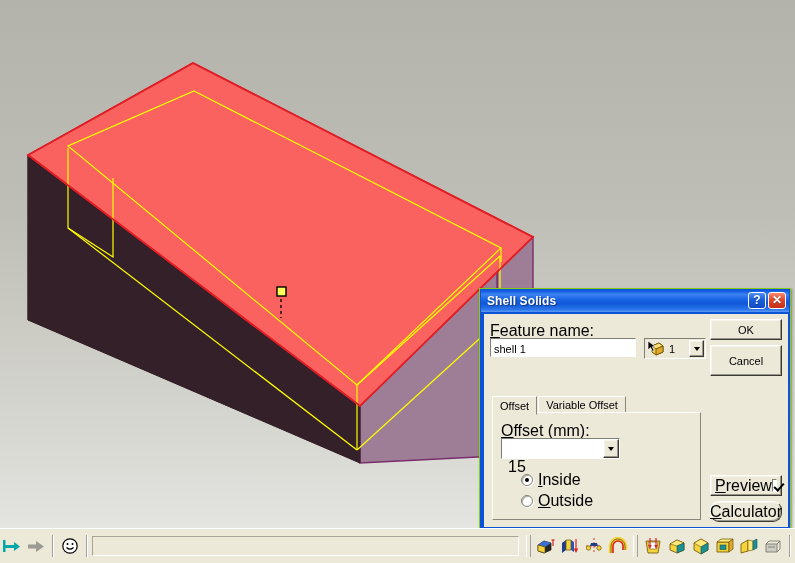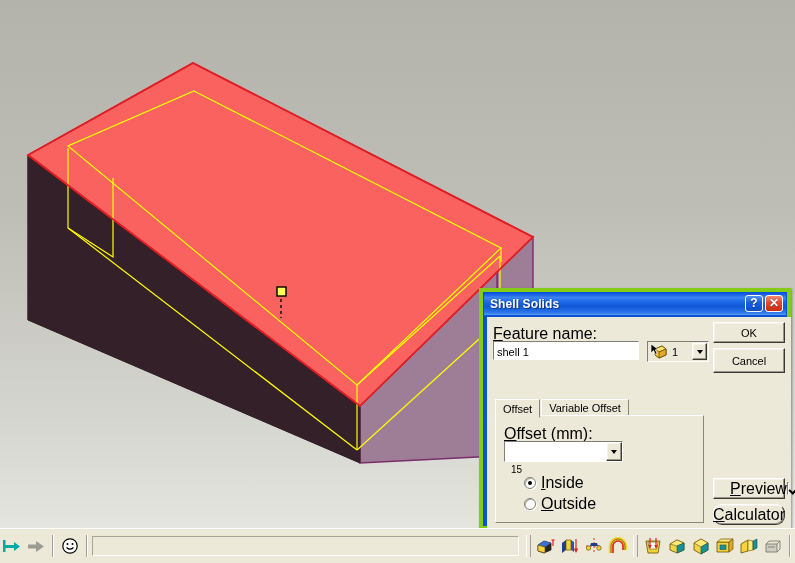--- a/index.html
+++ b/index.html
@@ -77,21 +77,21 @@
   }
 
   
   #dialog {
     position: absolute;
     left: 479px;
     top: 288px;
     width: 312px;
     height: 242px;
     background: #0a52d6;
-    border: 4px solid #84cc16;
+    border: 1px solid #84cc16;
     box-sizing: border-box;
     box-shadow: 1px 1px 2px rgba(0,0,0,.35);
   }
   .title-bar {
     position: relative;
     height: 22px;
     margin: 1px 1px 0 1px;
     background: linear-gradient(to bottom,
       #0d57dd 0%, #1b63e6 8%, #3c83f0 20%,
       #1f6ae8 38%, #0f57d8 60%, #2a74ea 88%, #5b9bf2 100%);
@@ -201,21 +201,21 @@
 
   .combo {
     position: absolute;
     background: #ffffff;
     border: 1px solid;
     border-color: #7f7f76 #ffffff #ffffff #7f7f76;
     box-sizing: border-box;
     display: flex;
     align-items: center;
   }
-  .combo .val { flex: 1; padding-left: 6px; font-size: 10px; margin-top: 36px; }
+  .combo .val { flex: 1; padding-left: 6px; font-size: 16px; margin-top: 36px; }
   .combo .arrow {
     width: 16px;
     height: 100%;
     background: #ece9d8;
     border: 1px solid;
     border-color: #ffffff #3a3a35 #3a3a35 #ffffff;
     box-shadow: inset -1px -1px 0 #9a958a, inset 1px 1px 0 #f5f3ea;
     box-sizing: border-box;
     display: flex; align-items: center; justify-content: center;
   }
@@ -395,25 +395,25 @@
 
         <div class="radio-row" style="left:28px; top:79px;">
           <span class="radio"></span>
           <span class="lbl"><span class="u">O</span><span>utside</span></span>
         </div>
       </div>
 
       <div class="btn" style="left:226px; top:5px; width:72px; height:21px;">
         <span>OK</span>
       </div>
-      <div class="btn" style="left:226px; top:31px; width:72px; height:25px;">
+      <div class="btn" style="left:226px; top:31px; width:72px; height:31px;">
         <span>Cancel</span>
       </div>
 
-      <div class="btn" style="left:226px; top:161px; width:72px; height:21px; justify-content:space-between; padding:0 16px;">
+      <div class="btn" style="left:226px; top:161px; width:72px; height:21px; justify-content:space-between; padding:0 4px;">
         <span class="lbl" style="flex:1; text-align:center;"><span class="u">P</span><span>review</span></span>
         <span class="checkbox on"></span>
       </div>
 
       <div class="btn" style="left:226px; top:187px; width:72px; height:21px;border-radius:9px;">
         <span class="lbl"><span class="u">C</span><span>alculator</span></span>
       </div>
 
     </div>
   </div>

